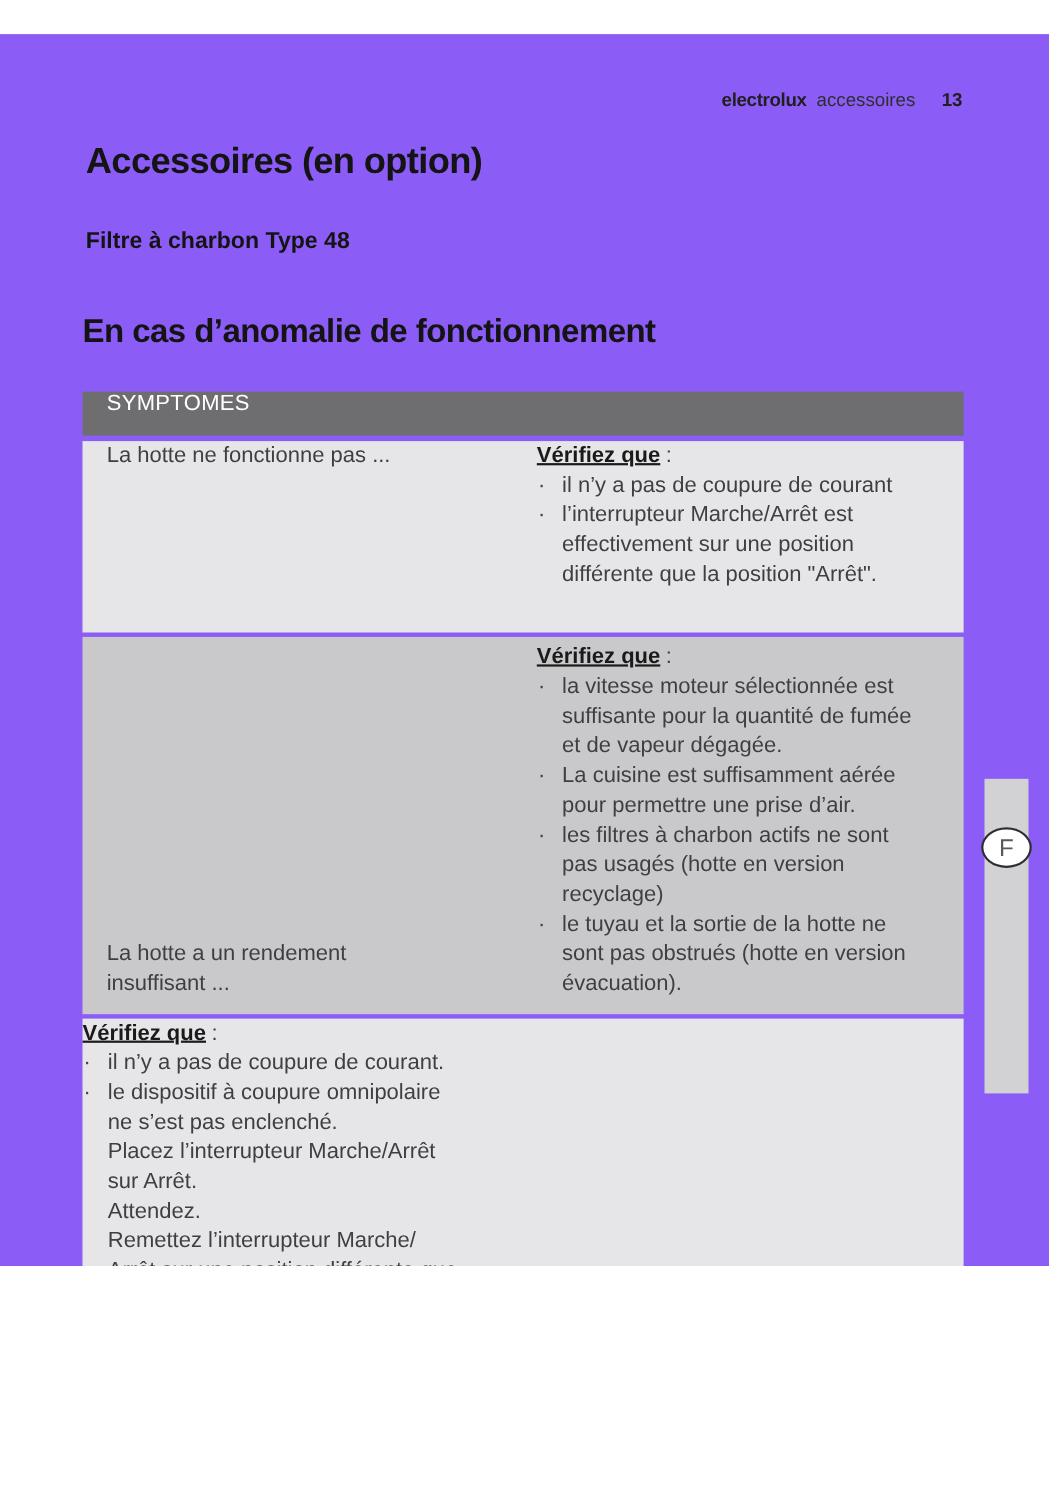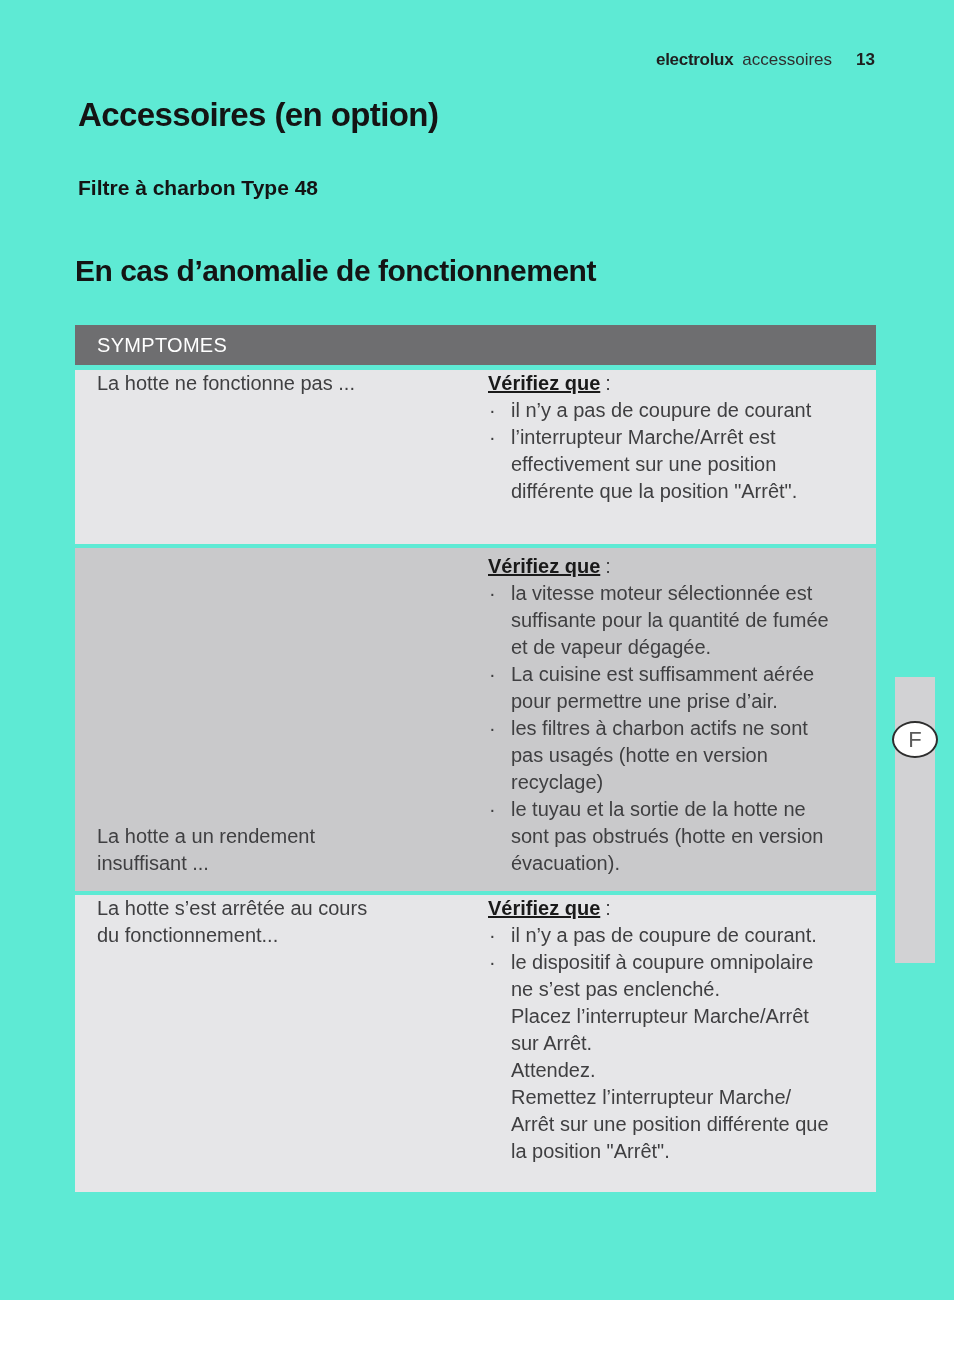--- a/index.html
+++ b/index.html
@@ -1,18 +1,18 @@
 <!DOCTYPE html>
 <html><head>
 <meta charset="utf-8">
 <style>
   html,body { margin:0; padding:0; background:#ffffff; }
   .page {
-    position:relative; width:954px; height:1300px; background:#5eead4;
-    font-family:"Liberation Sans", sans-serif; overflow:hidden;
+    position:relative; width:954px; height:1120px; background:#8b5cf6;
+    font-family:"Liberation Sans", sans-serif; overflow:hidden;margin-top:31px;
   }
   
   .runhead {
     position:absolute; top:50px; right:79px;
     font-size:17px; color:#1f1f1f; white-space:nowrap;
   }
   .runhead .brand { font-weight:bold; letter-spacing:-0.3px; }
   .runhead .section { margin-left:9px; color:#2e2e2e; }
   .runhead .pageno { margin-left:24px; font-weight:bold; }
 
@@ -25,21 +25,21 @@
     font-size:21px; font-weight:bold; color:#141414;
   }
   .section-title {
     position:absolute; left:75px; top:254px; margin:0;
     font-size:30px; font-weight:bold; color:#141414; letter-spacing:-0.5px;
   }
 
   
   .table { position:absolute; left:75px; top:325px; width:801px; }
   .thead {
-    display:flex; align-items:center; height:40px;
+    display:flex; align-items:flex-start; height:40px;
     background:#6e6e70; margin-bottom:5px;gap:26px;
   }
   .th { color:#ffffff; font-size:20px; letter-spacing:0.3px; }
   .col1 { width:413px; box-sizing:border-box; padding-left:22px; flex:none; }
   .col2 { flex:1; box-sizing:border-box; padding-right:12px; }
 
   .trow {
     display:flex; margin-bottom:4px; box-sizing:border-box;
     padding-bottom:14px;
   }
@@ -139,24 +139,20 @@
         <div class="bullet">
           <span class="marker">·</span>
           <span class="btext pre">le tuyau et la sortie de la hotte ne
 sont pas obstrués (hotte en version
 évacuation).</span>
         </div>
       </div>
     </div>
 
     <div class="trow shade-light row3">
-      <div class="td col1">
-        <span class="pre">La hotte s’est arrêtée au cours
-du fonctionnement...</span>
-      </div>
       <div class="td col2">
         <div class="intro">
           <span class="vlabel">Vérifiez que</span><span class="colon">:</span>
         </div>
         <div class="bullet">
           <span class="marker">·</span>
           <span class="btext pre">il n’y a pas de coupure de courant.</span>
         </div>
         <div class="bullet">
           <span class="marker">·</span>

